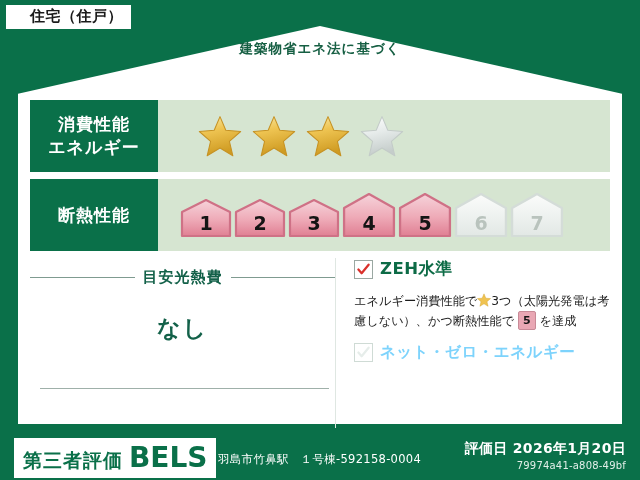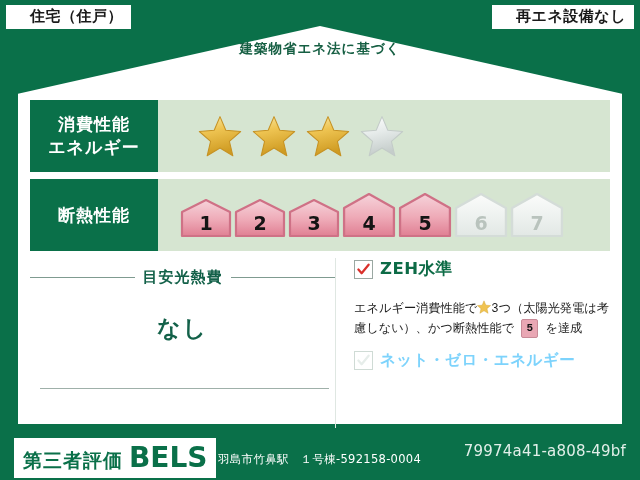--- a/index.html
+++ b/index.html
@@ -94,23 +94,22 @@
   
   .zeh-head{display:flex;align-items:center;gap:7px;}
   .chk{
     width:17px;height:17px;flex:0 0 17px;
     border:1.5px solid #9aa8a2;background:#fff;
     display:flex;align-items:center;justify-content:center;
   }
   .chk.off{border-color:#cfdbd5;}
   #zeh-title{font-size:16.5px;font-weight:bold;color:#0d6b46;letter-spacing:.5px;}
   #zeh-desc{
-    font-size:12.2px;color:#1c1c1c;line-height:1.55;margin-top:20px;
+    font-size:12.2px;color:#1c1c1c;line-height:1.55;margin-top:12px;
     letter-spacing:0px;
-    font-family:Liberation Mono, monospace;
   }
   .inline-star{display:inline-block;vertical-align:-2px;width:14px;height:14px;}
   .inline-badge{
     display:inline-block;background:#e9a7b4;border:1px solid #c88a97;
     color:#151515;font-weight:bold;font-size:11px;
     padding:0px 4px;border-radius:2px;vertical-align:1px;
   }
   #nze-row{display:flex;align-items:center;gap:7px;margin-top:11px;}
   #nze-title{font-size:15.5px;font-weight:bold;color:#7dd3fc;letter-spacing:.5px;}
 
@@ -127,29 +126,28 @@
   #bels-jp{font-size:19px;font-weight:bold;color:#0a7049;letter-spacing:1px;}
   #bels-en{font-size:28px;font-weight:bold;color:#0a7049;letter-spacing:0px;font-family:"DejaVu Sans","Liberation Sans",sans-serif;}
   #bottom-addr{
     position:absolute;left:218px;top:24px;
     font-size:11.5px;color:#ffffff;letter-spacing:.3px;
   }
   #bottom-right{
     position:absolute;right:14px;top:12px;text-align:right;
   }
   #eval-date{font-size:14px;font-weight:bold;color:#ffffff;letter-spacing:.3px;}
-  #eval-id{font-size:15px;color:#e2efe9;margin-top:2px;letter-spacing:.2px;}
+  #eval-id{font-size:10px;color:#e2efe9;margin-top:2px;letter-spacing:.2px;}
 </style>
 </head>
 <body>
 
 <div id="label-root">
 
   <div class="tag" id="tag-left">住宅（住戸）</div>
-  <div class="tag" id="tag-right">再エネ設備なし</div>
 
   <div id="white-body"></div>
 
   <div id="title-wrap">
     <div id="title-sub">建築物省エネ法に基づく</div>
   </div>
 
   <div id="perf-panel">
 
     <div class="perf-row">
@@ -309,17 +307,18 @@
     </div>
   </div>
 
   <div id="bottom-bar">
     <div id="bels-badge">
       <span id="bels-jp">第三者評価</span>
       <span id="bels-en">BELS</span>
     </div>
     <div id="bottom-addr">羽島市竹鼻駅　１号棟-592158-0004</div>
     <div id="bottom-right">
+      <div id="eval-date">評価日 2026年1月20日</div>
       <div id="eval-id">79974a41-a808-49bf</div>
     </div>
   </div>
 
 </div>
 
 </body></html>

